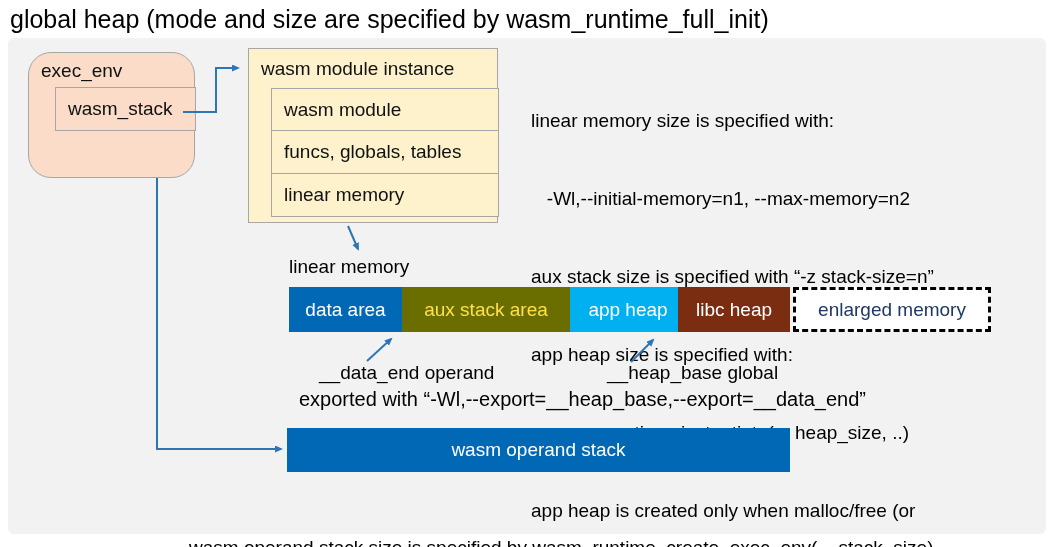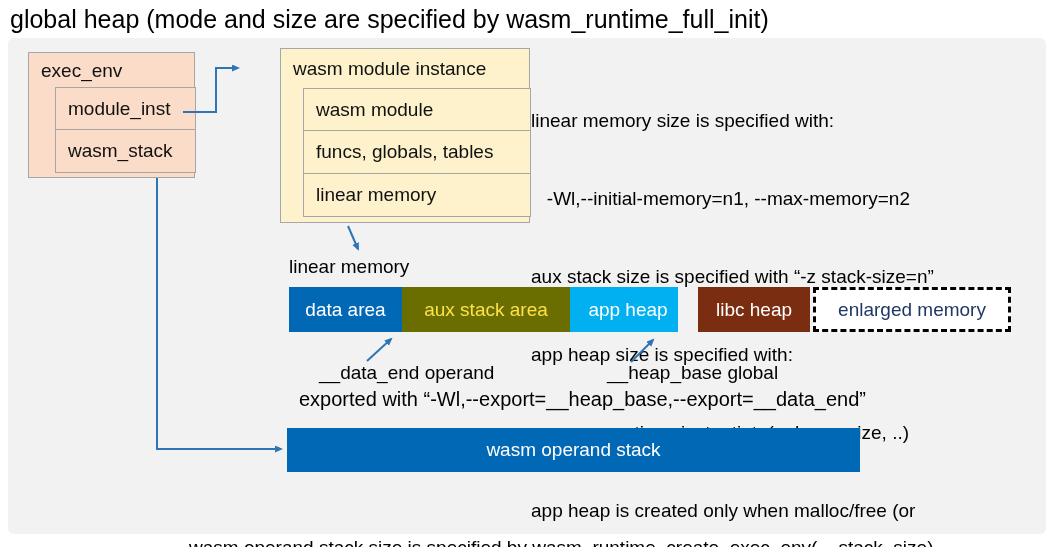--- a/index.html
+++ b/index.html
@@ -8,66 +8,65 @@
     font-family:"Liberation Sans",sans-serif;color:#111;background:#fff;
   }
   .abs{position:absolute;}
   .title{left:10px;top:5px;font-size:25px;color:#000;}
   .container{
     left:8px;top:38px;width:1038px;height:496px;
     background:var(--c-container_bg,#f2f2f2);border-radius:6px;
   }
   
   .box{box-sizing:border-box;border:1.5px solid var(--c-box_border,#a6a6a6);}
-  .exec-env{left:28px;top:52px;width:167px;height:126px;background:var(--c-exec_env_bg,#fadcc8);}
-  .module-inst{left:248px;top:48px;width:250px;height:175px;background:var(--c-module_instance_bg,#fdf2cc);margin-left:32px;}
+  .exec-env{left:28px;top:52px;width:167px;height:126px;background:var(--c-exec_env_bg,#fadcc8);border-radius:23px;}
+  .module-inst{left:248px;top:48px;width:250px;height:175px;background:var(--c-module_instance_bg,#fdf2cc);}
   .box-header{box-sizing:border-box;display:flex;align-items:center;padding-left:12px;font-size:19px;}
   .exec-env .box-header{height:35px;}
   .module-inst .box-header{height:40px;}
   .box-row{
     box-sizing:border-box;display:flex;align-items:center;padding-left:12px;font-size:19px;
     border:1.5px solid var(--c-box_border,#a6a6a6);margin-top:-1.5px;height:44px;
   }
   .exec-env .box-row{margin-left:26px;background:var(--c-exec_env_bg,#fadcc8);width:calc(100% - 26px + 1.5px);margin-right:-1.5px;}
   .module-inst .box-row{margin-left:22px;background:var(--c-module_instance_bg,#fdf2cc);width:calc(100% - 22px + 1.5px);margin-right:-1.5px;}
   
   .notes{left:531px;top:56px;font-size:19px;line-height:26px;white-space:pre;color:#000;}
   
   .lm-label{left:289px;top:256px;font-size:19px;color:#000;}
   .lm-bar{left:289px;top:287px;height:45px;display:flex;align-items:stretch;}
   .seg{box-sizing:border-box;display:flex;align-items:center;justify-content:center;font-size:19px;white-space:nowrap;}
-  .seg0{width:113px;} .seg1{width:168px;} .seg2{width:108px;padding-left:8px;} .seg3{width:112px;margin-left:20px;}
+  .seg0{width:113px;} .seg1{width:168px;} .seg2{width:108px;padding-left:8px;} .seg3{width:112px;}
   .seg4{width:198px;margin-left:3px;border:3px dashed #000;}
   .g-label{font-size:19px;color:#000;}
   .g-data-end{left:319px;top:362px;}
   .g-heap-base{left:607px;top:362px;}
   .g-exported{left:299px;top:388px;font-size:20px;}
   
   .operand-bar{
-    left:287px;top:428px;width:573px;height:44px;background:var(--c-operand_stack_bg,#0068b5);
+    left:287px;top:428px;width:503px;height:44px;background:var(--c-operand_stack_bg,#0068b5);
     color:#fff;display:flex;align-items:center;justify-content:center;font-size:19px;
   }
   .bottom-notes{left:189px;top:480px;font-size:19px;line-height:27px;white-space:pre;color:#000;}
   
   svg.arrows{left:0;top:0;width:1054px;height:547px;pointer-events:none;}
   svg.arrows path.line{stroke:var(--c-arrow,#2e75b6);stroke-width:2;fill:none;}
   #ah path{fill:var(--c-arrow,#2e75b6);}
 </style>
 </head>
 <body>
 
 <div class="page">
 
   <div class="abs title">global heap (mode and size are specified by wasm_runtime_full_init)</div>
 
   <div class="abs container"></div>
 
   <div class="abs box exec-env">
     <div class="box-header">exec_env</div>
-    <div class="box-row">module_inst</div>
     <div class="box-row">wasm_stack</div>
   </div>
 
   <div class="abs box module-inst">
     <div class="box-header">wasm module instance</div>
     <div class="box-row">wasm module</div>
     <div class="box-row">funcs, globals, tables</div>
     <div class="box-row">linear memory</div>
   </div>
 

